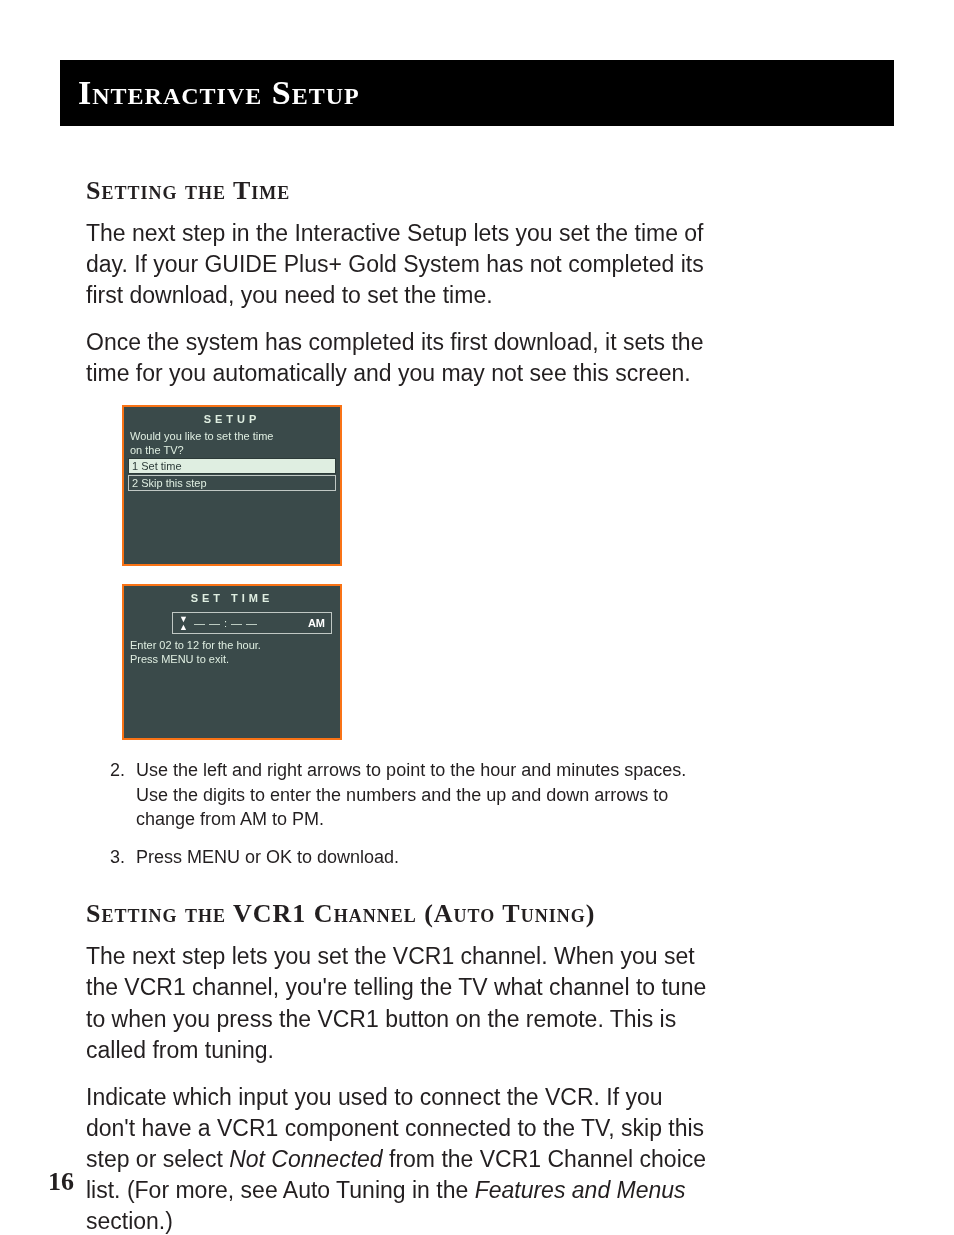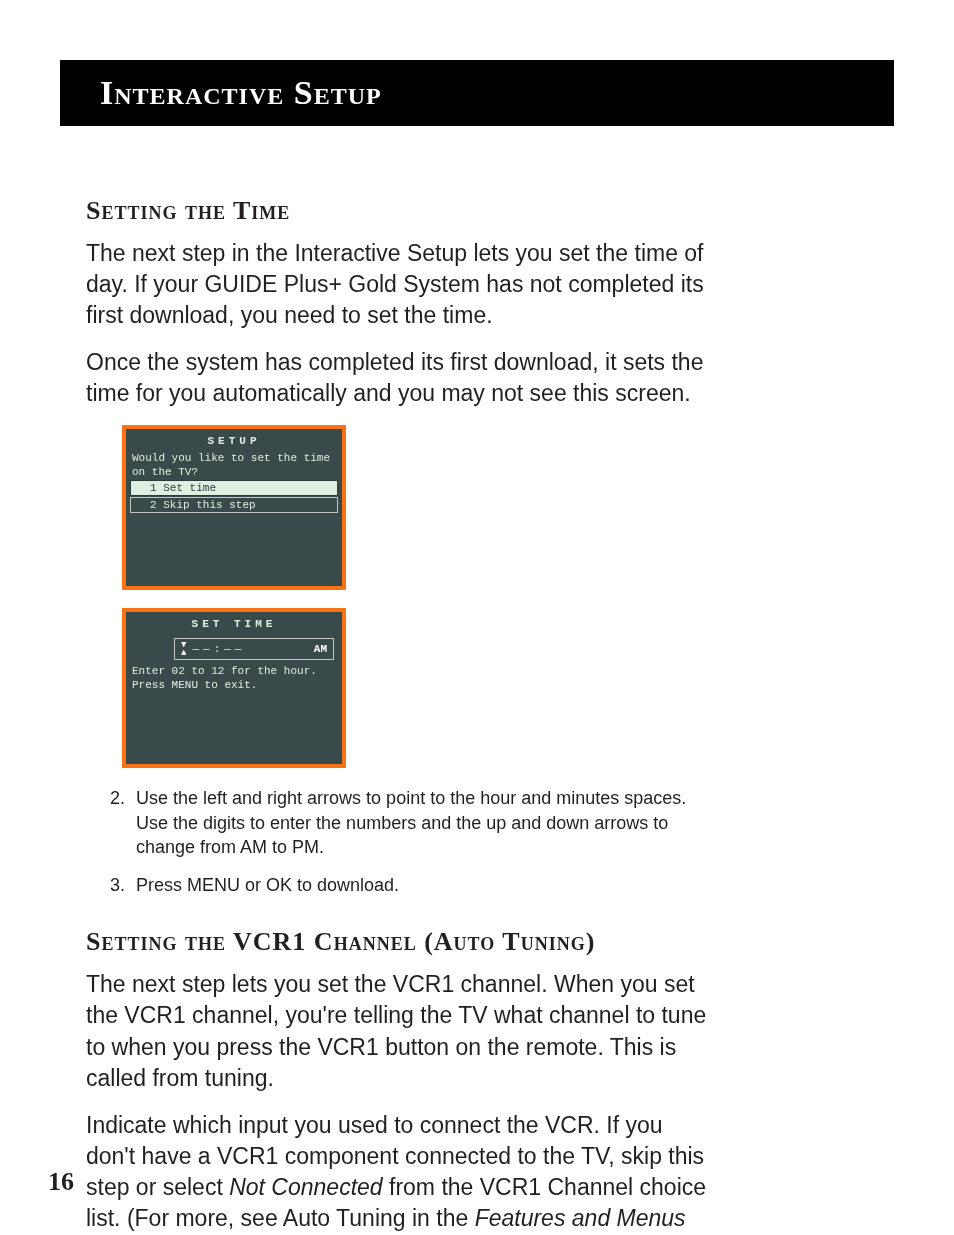--- a/index.html
+++ b/index.html
@@ -11,22 +11,22 @@
     font-family: "Myriad Pro", "Segoe UI", "Helvetica Neue", sans-serif;
     color: #231f20;
     position: relative;
   }
   .page {
     padding: 60px 60px 40px 60px;
   }
   .banner {
     background: #000;
     color: #fff;
-    padding: 14px 40px;
-    margin-bottom: 70px;
+    padding: 14px 18px;
+    margin-bottom: 50px;
   }
   .banner-title {
     font-family: Georgia, "Times New Roman", serif;
     font-weight: 700;
     font-size: 34px;
     letter-spacing: 1px;
     font-variant: small-caps;
   }
   .section-title {
     font-family: Georgia, "Times New Roman", serif;
@@ -38,37 +38,37 @@
   }
   .body-text {
     font-size: 23px;
     line-height: 1.35;
     margin: 0 180px 16px 26px;
   }
   .screenshot {
     width: 216px;
     margin: 10px 0 18px 62px;
     background: #3a4a4a;
-    border: 4px solid #f97316;
-    font-family: Liberation Mono, monospace;
+    border: 2px solid #f97316;
+    font-family: Liberation Sans, sans-serif;
     font-size: 11px;
     color: #dfeee1;
   }
   .ss-title {
     text-align: center;
     padding: 6px 4px 4px 4px;
     letter-spacing: 4px;
     font-weight: bold;
   }
   .ss-line {
     padding: 1px 6px;
   }
   .ss-choice {
     margin: 1px 4px;
-    padding: 1px 19px;
+    padding: 1px 3px;
     border: 1px solid #c0c8c4;
     color: #dfeee1;
   }
   .ss-choice.selected {
     background: #dfeee1;
     color: #2c3a38;
     border-color: #2c3a38;
   }
   .ss-pad {
     height: 72px;

